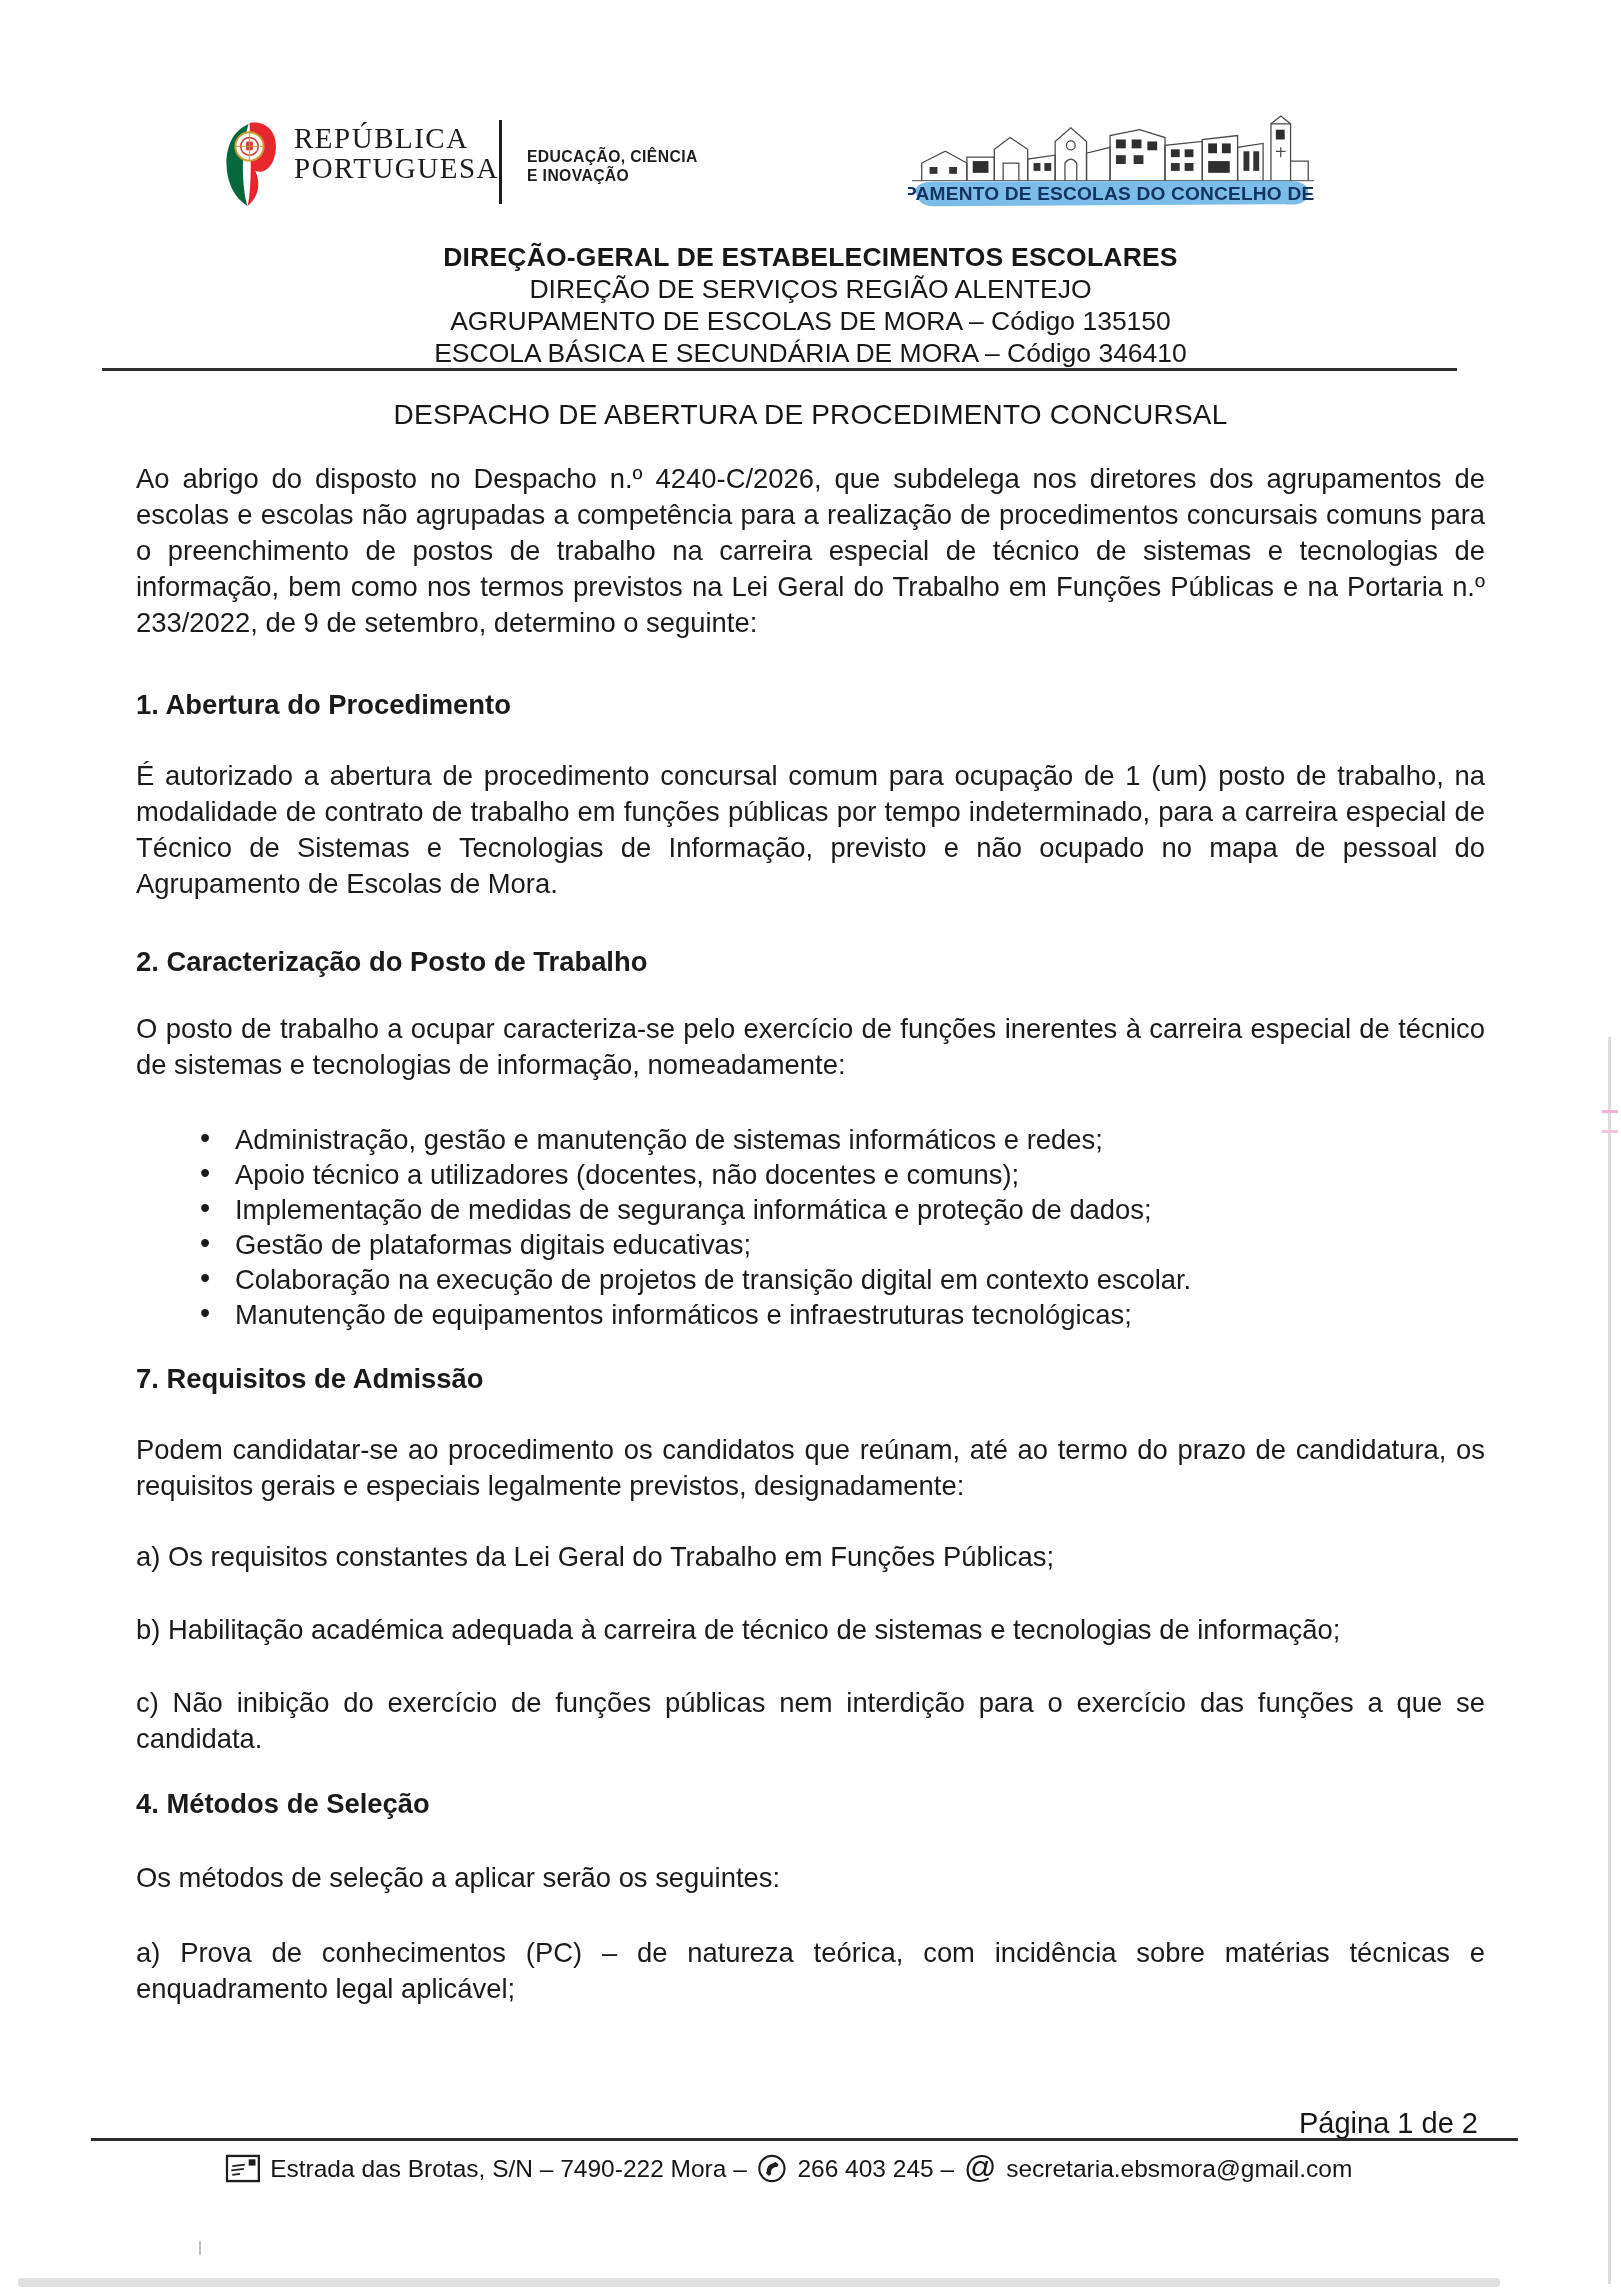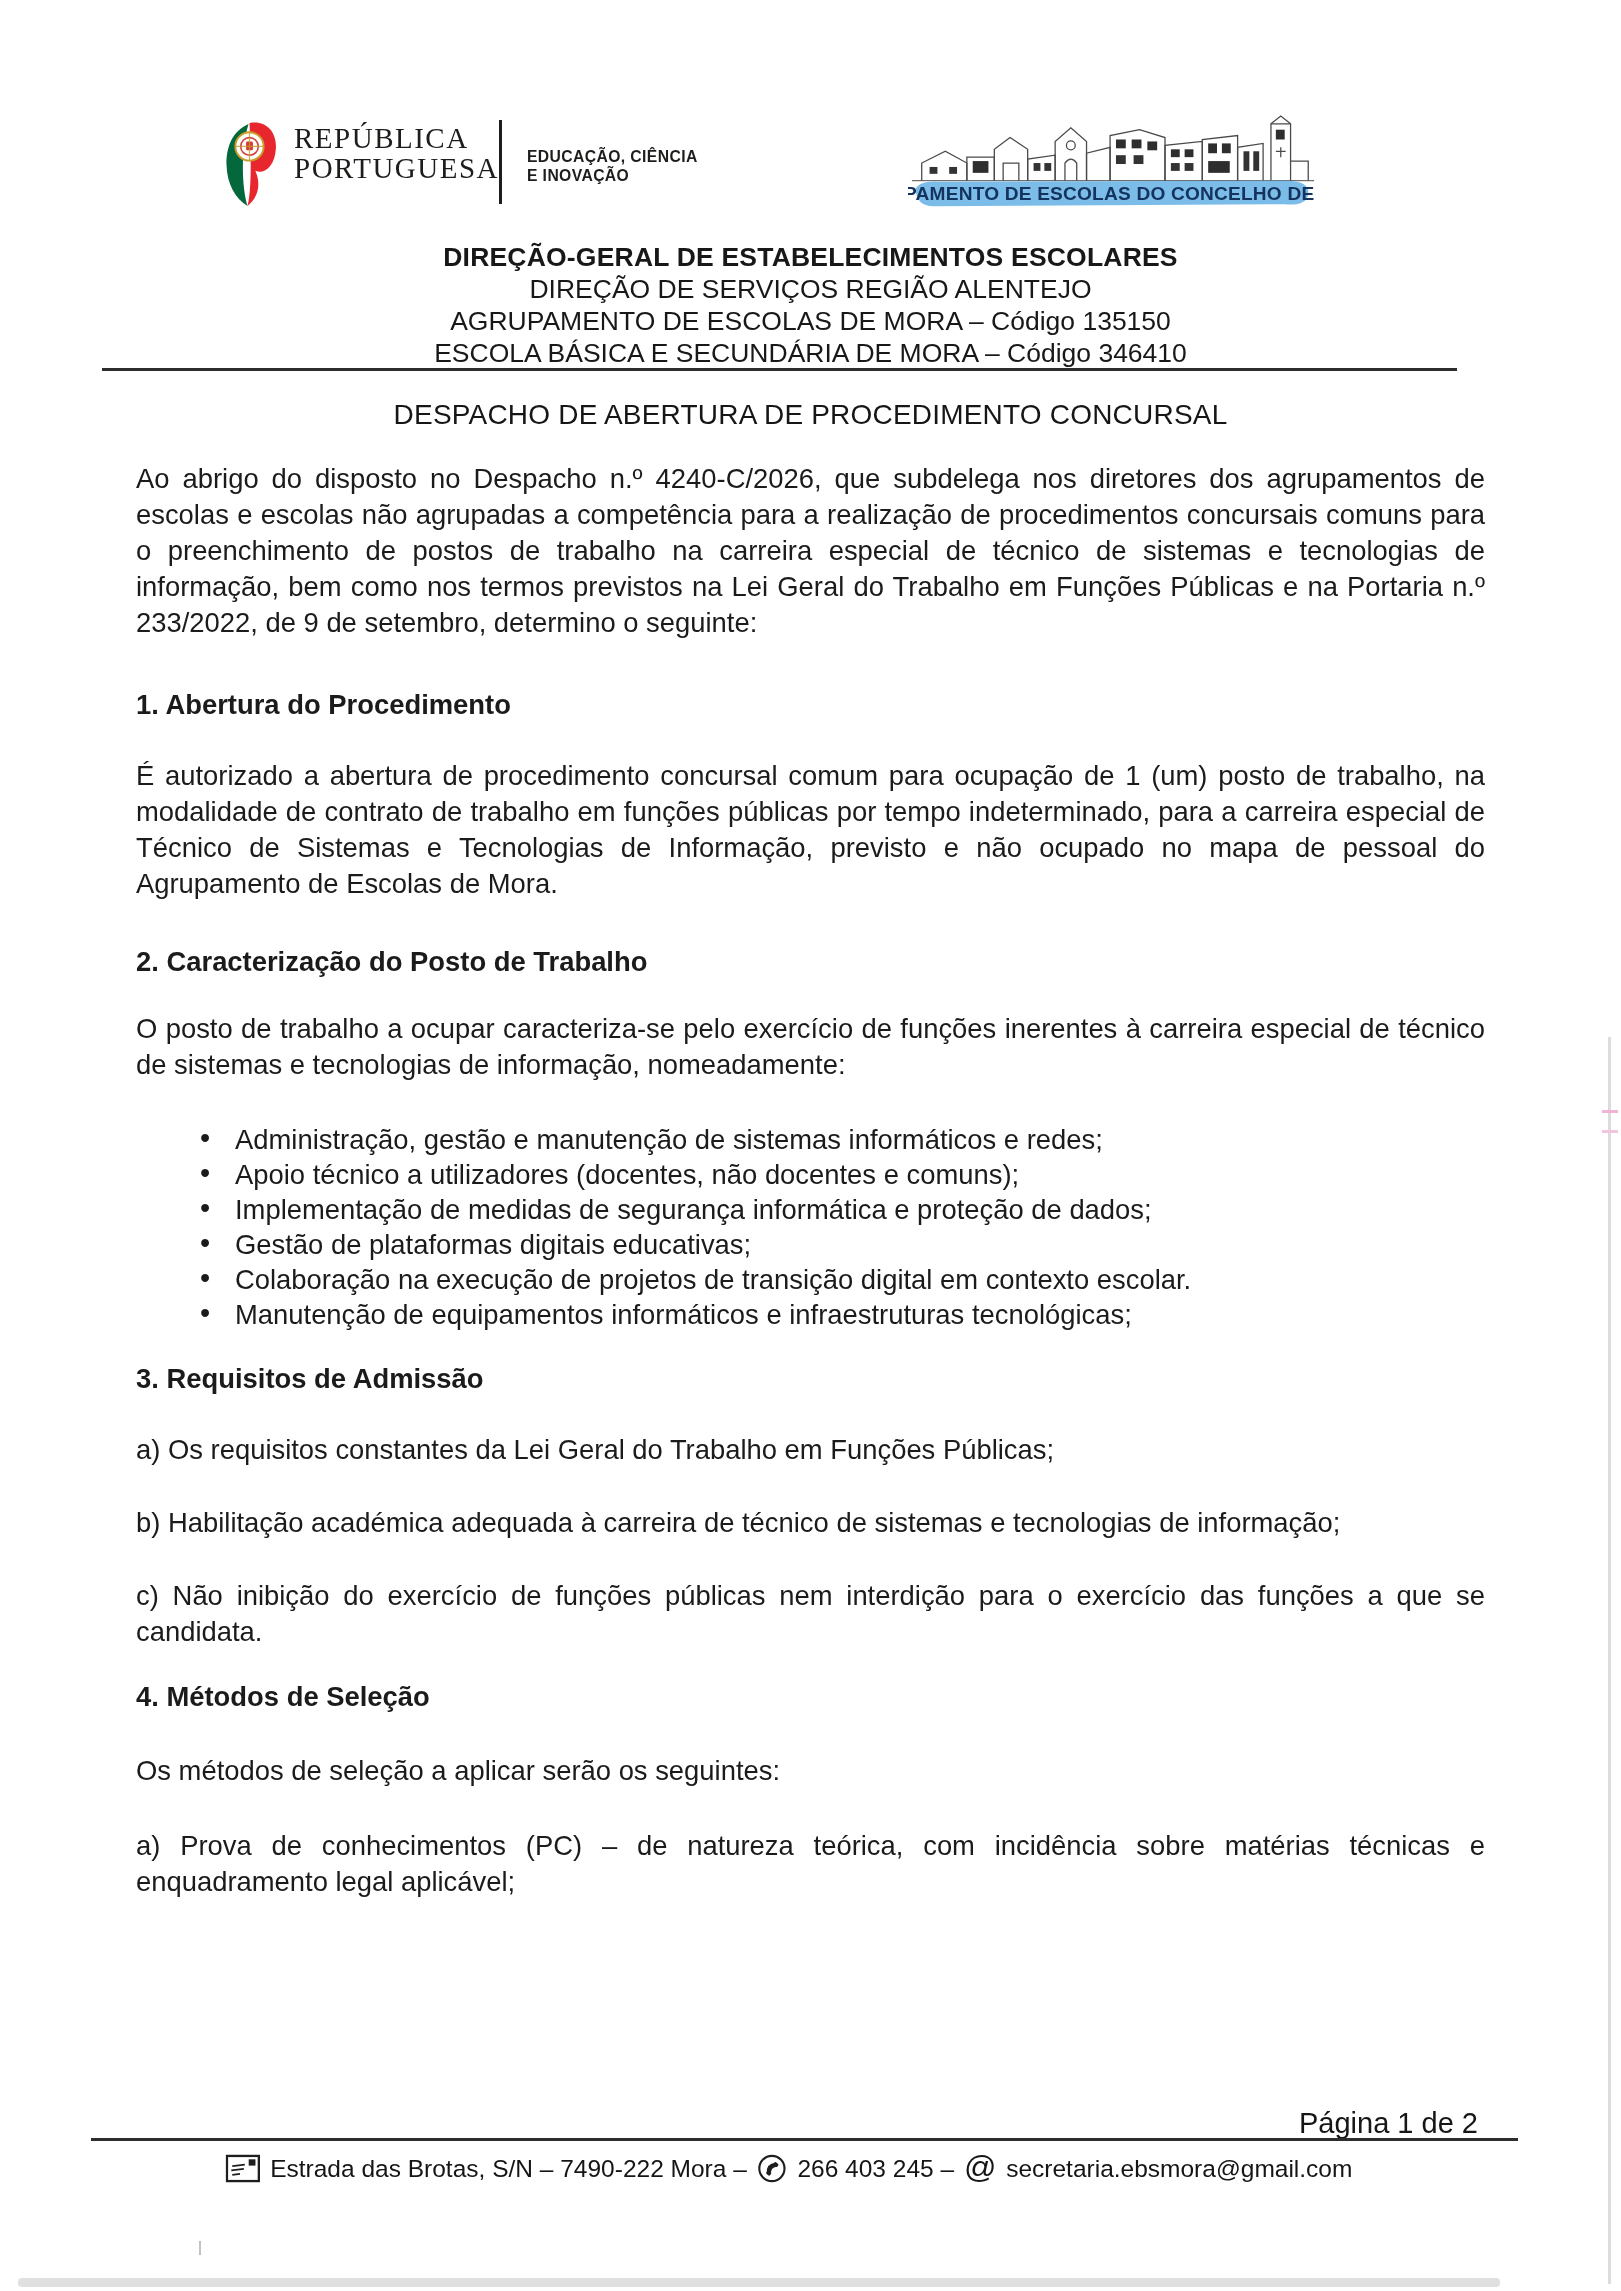--- a/index.html
+++ b/index.html
@@ -160,21 +160,22 @@
     <p class="mt32">O posto de trabalho a ocupar caracteriza-se pelo exercício de funções inerentes à carreira especial de técnico de sistemas e tecnologias de informação, nomeadamente:</p>
     <ul>
       <li>Administração, gestão e manutenção de sistemas informáticos e redes;</li>
       <li>Apoio técnico a utilizadores (docentes, não docentes e comuns);</li>
       <li>Implementação de medidas de segurança informática e proteção de dados;</li>
       <li>Gestão de plataformas digitais educativas;</li>
       <li>Colaboração na execução de projetos de transição digital em contexto escolar.</li>
       <li>Manutenção de equipamentos informáticos e infraestruturas tecnológicas;</li>
     </ul>
 
-    <h2 class="mt30">3. Requisitos de Admissão</h2>
+    <h2 class="mt30">7. Requisitos de Admissão</h2>
+    <p class="mt36">Podem candidatar-se ao procedimento os candidatos que reúnam, até ao termo do prazo de candidatura, os requisitos gerais e especiais legalmente previstos, designadamente:</p>
     <p class="mt36">a) Os requisitos constantes da Lei Geral do Trabalho em Funções Públicas;</p>
     <p class="mt38">b) Habilitação académica adequada à carreira de técnico de sistemas e tecnologias de informação;</p>
     <p class="mt38">c) Não inibição do exercício de funções públicas nem interdição para o exercício das funções a que se candidata.</p>
 
     <h2 class="mt30">4. Métodos de Seleção</h2>
     <p class="mt39">Os métodos de seleção a aplicar serão os seguintes:</p>
     <p class="mt40">a) Prova de conhecimentos (PC) – de natureza teórica, com incidência sobre matérias técnicas e enquadramento legal aplicável;</p>
   </main>
 
   <div class="page-number">Página 1 de 2</div>

